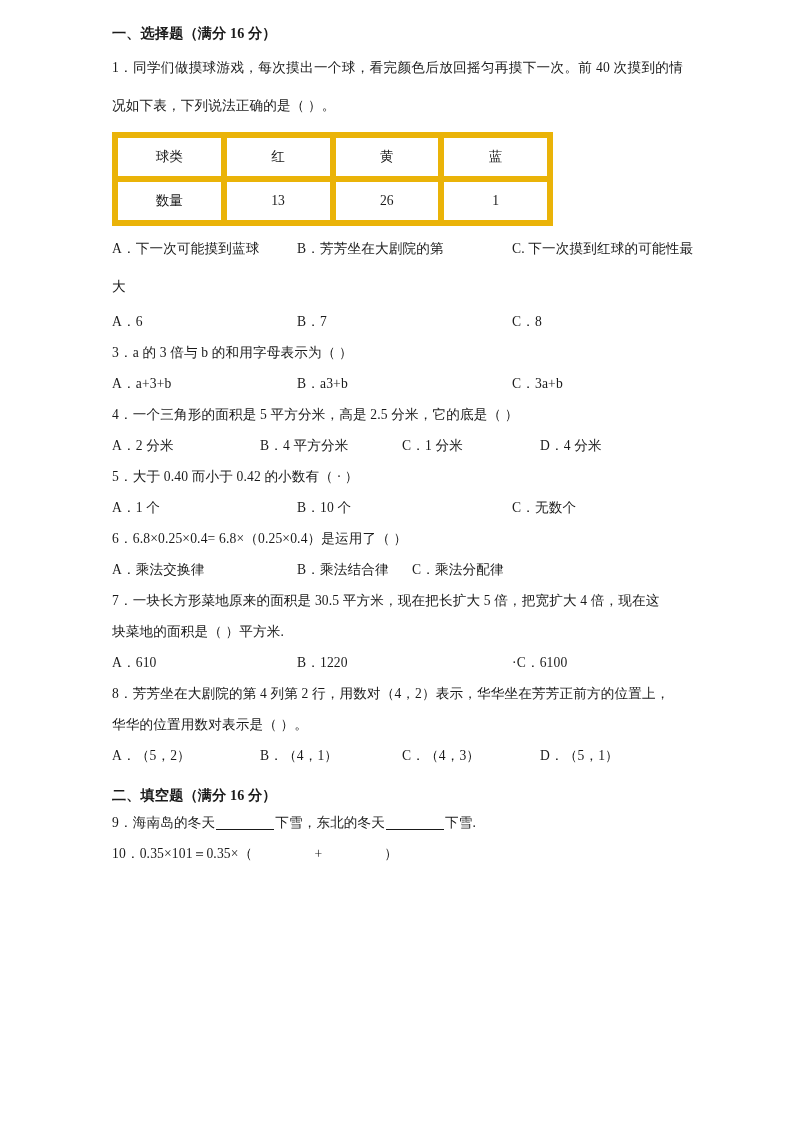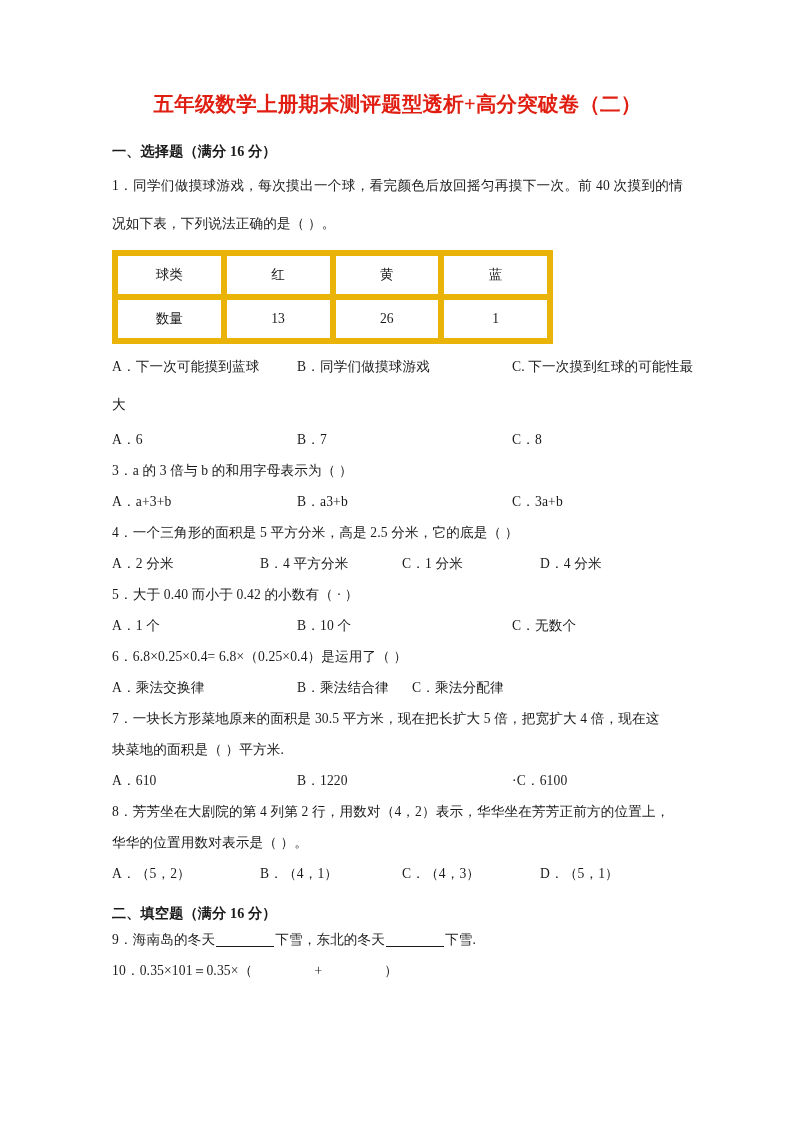--- a/index.html
+++ b/index.html
@@ -110,21 +110,20 @@
     vertical-align: -3px;
     margin: 0 1px;
   }
   .gap-lg { display: inline-block; width: 62px; }
 </style>
 </head>
 <body>
 
 <div class="page">
 
-  <h1 class="doc-title">五年级数学上册期末测评题型透析+高分突破卷（二）</h1>
 
   <div class="section-head">一、选择题（满分 16 分）</div>
 
   <p class="q wide first">1．同学们做摸球游戏，每次摸出一个球，看完颜色后放回摇匀再摸下一次。前 40 次摸到的情况如下表，下列说法正确的是（        ）。</p>
 
   <table class="balls">
     <tbody>
         <tr>
       <td>球类</td>
       <td>红</td>
@@ -135,21 +134,21 @@
       <td>数量</td>
       <td>13</td>
       <td>26</td>
       <td>1</td>
     </tr>
   </tbody>
     </table>
 
   <div class="opts tall">
     <span class="opt a">A．下一次可能摸到蓝球</span>
-    <span class="opt b-far">B．同学们做摸球游戏</span>
+    <span class="opt b-far">B．芳芳坐在大剧院的第</span>
     <span class="opt c-far">C. 下一次摸到红球的可能性最</span>
   </div>
   <p class="opt-wrap-tail">大</p>
 
   <div class="opts">
     <span class="opt a">A．6</span>
     <span class="opt b-far">B．7</span>
     <span class="opt c-far">C．8</span>
   </div>
 

